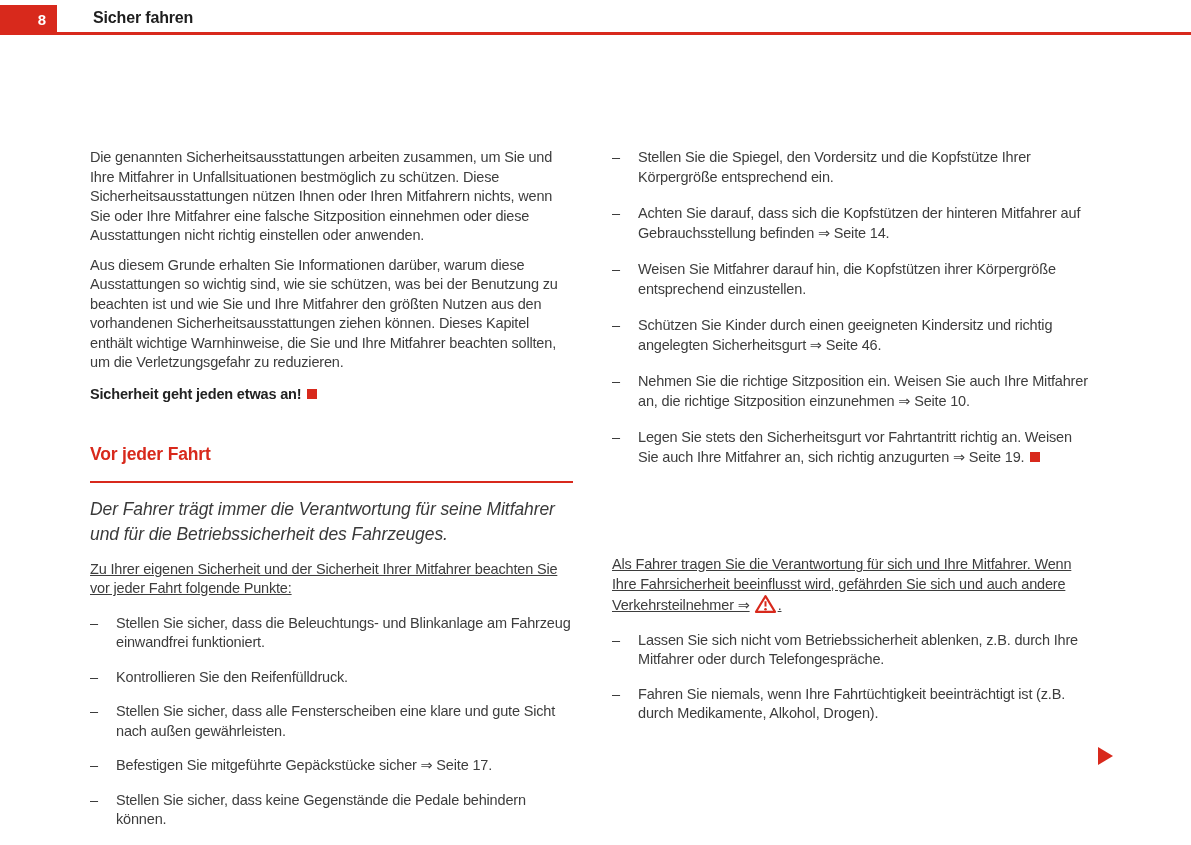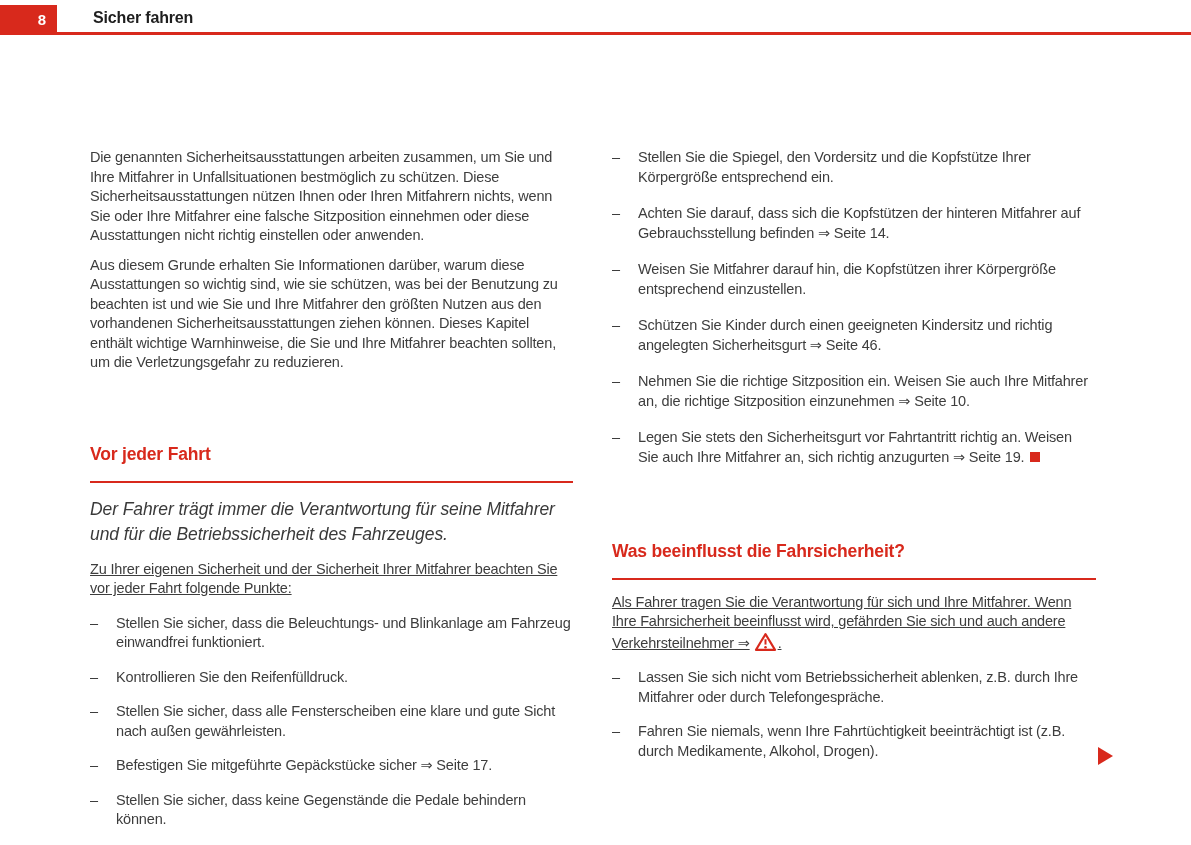--- a/index.html
+++ b/index.html
@@ -63,20 +63,21 @@
   <div class="page-box">
     <span>8</span>
   </div>
   <div class="chapter-title">Sicher fahren</div>
   <div class="hdr-rule"></div>
 </header>
 
 <section class="col col-left">
   <p>Die genannten Sicherheitsausstattungen arbeiten zusammen, um Sie und Ihre Mitfahrer in Unfallsituationen bestmöglich zu schützen. Diese Sicherheitsausstattungen nützen Ihnen oder Ihren Mitfahrern nichts, wenn Sie oder Ihre Mitfahrer eine falsche Sitzposition einnehmen oder diese Ausstattungen nicht richtig einstellen oder anwenden.</p>
   <p>Aus diesem Grunde erhalten Sie Informationen darüber, warum diese Ausstattungen so wichtig sind, wie sie schützen, was bei der Benutzung zu beachten ist und wie Sie und Ihre Mitfahrer den größten Nutzen aus den vorhandenen Sicherheitsausstattungen ziehen können. Dieses Kapitel enthält wichtige Warnhinweise, die Sie und Ihre Mitfahrer beachten sollten, um die Verletzungsgefahr zu reduzieren.</p>
+  <p class="bold-note"><span>Sicherheit geht jeden etwas an!</span><span class="sq"></span></p>
 
   <div class="abs-block">
     <h2 class="sec-head">Vor jeder Fahrt</h2>
     <p class="lead">Der Fahrer trägt immer die Verantwortung für seine Mitfahrer und für die Betriebssicherheit des Fahrzeuges.</p>
     <p class="intro">Zu Ihrer eigenen Sicherheit und der Sicherheit Ihrer Mitfahrer beachten Sie vor jeder Fahrt folgende Punkte:</p>
     <ul class="checklist">
         <li>
           <span class="dash">–</span>
           <span class="bt">Stellen Sie sicher, dass die Beleuchtungs- und Blinkanlage am Fahrzeug einwandfrei funktioniert.</span>
         </li>
@@ -122,21 +123,20 @@
         <span class="dash">–</span>
         <span class="bt">Nehmen Sie die richtige Sitzposition ein. Weisen Sie auch Ihre Mitfahrer an, die richtige Sitzposition einzunehmen ⇒ Seite 10.</span>
       </li>
       <li>
         <span class="dash">–</span>
         <span class="bt">Legen Sie stets den Sicherheitsgurt vor Fahrtantritt richtig an. Weisen Sie auch Ihre Mitfahrer an, sich richtig anzugurten ⇒ Seite 19.<span class="sq"></span></span>
       </li>
     </ul>
 
   <div class="abs-block">
-    <h2 class="sec-head">Was beeinflusst die Fahrsicherheit?</h2>
     <p class="intro"><span>Als Fahrer tragen Sie die Verantwortung für sich und Ihre Mitfahrer. Wenn Ihre Fahrsicherheit beeinflusst wird, gefährden Sie sich und auch andere Verkehrsteilnehmer ⇒</span><svg class="warn-tri" width="23" height="20" viewBox="0 0 24 21">
           <path d="M12 2.2 L22 18.8 H2 Z" fill="#ffffff" stroke="#d8291c" stroke-width="2.2" stroke-linejoin="round"></path>
           <line x1="12" y1="7.6" x2="12" y2="13.2" stroke="#d8291c" stroke-width="2.1"></line>
           <circle cx="12" cy="16.1" r="1.35" fill="#d8291c"></circle>
         </svg><span>.</span></p>
     <ul class="checklist">
         <li>
           <span class="dash">–</span>
           <span class="bt">Lassen Sie sich nicht vom Betriebssicherheit ablenken, z.B. durch Ihre Mitfahrer oder durch Telefongespräche.</span>
         </li>

